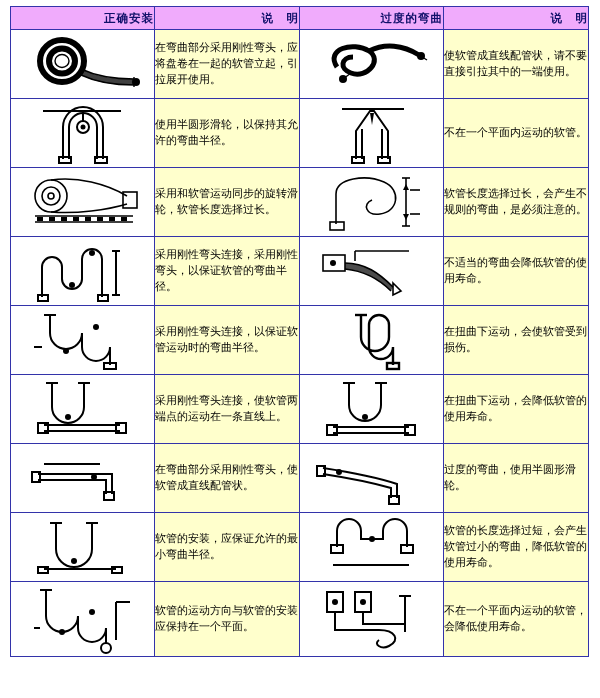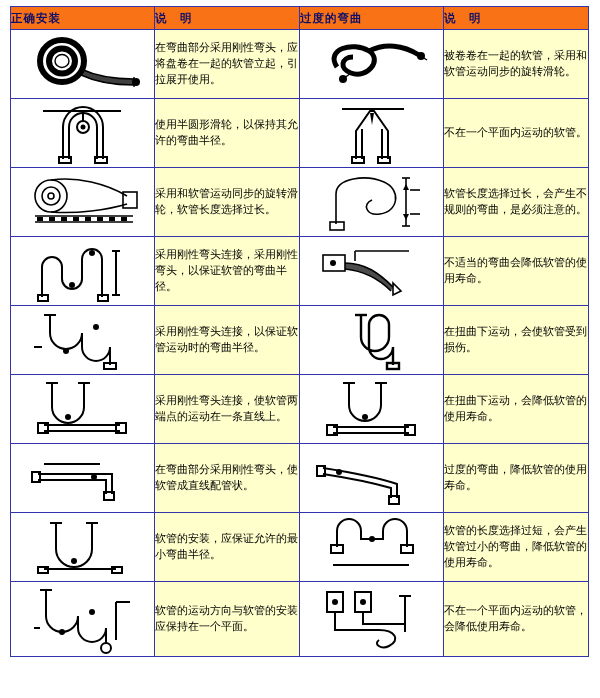--- a/index.html
+++ b/index.html
@@ -34,26 +34,26 @@
     table-layout: fixed;
     border: 1px solid #2c2cb0;
   }
   table.hose-table th,
   table.hose-table td {
     border: 1px solid #3333aa;
     padding: 0;
     vertical-align: middle;
   }
   thead th {
-    background: #f97316;
+    background: #f0abfc;
     color: #10106a;
     font-size: 11.5px;
     font-weight: bold;
     height: 22px;
-    text-align: left;
+    text-align: right;
     letter-spacing: 1px;
   }
   col.c-img { width: 144px; }
   col.c-txt { width: 145px; }
   td.img-cell {
     background: #ffffff;
     text-align: center;
     height: 68px;
   }
   td.txt-cell {
@@ -130,21 +130,21 @@
               </g>
               <g fill="none" stroke="#000" stroke-width="1.4">
                 <path d="M112 22 l8 5"></path>
                 <path d="M44 40 l-8 6"></path>
               </g>
               <circle cx="114" cy="23" r="4" fill="#000"></circle>
               <circle cx="36" cy="46" r="4" fill="#000"></circle>
             </svg>
           </div>
         </td>
-        <td class="txt-cell">被卷卷在一起的软管，采用和软管运动同步的旋转滑轮。</td>
+        <td class="txt-cell">使软管成直线配管状，请不要直接引拉其中的一端使用。</td>
       </tr>
 
       <tr>
         <td class="img-cell">
           <span class="sr">semicircular-sheave-guide</span>
           <div class="fig">
             <svg width="120" height="64" viewBox="0 0 120 64">
               <g fill="none" stroke="#000" stroke-width="2">
                 <path d="M40 58 L40 26 A20 20 0 0 1 80 26 L80 58"></path>
                 <path d="M46 58 L46 26 A14 14 0 0 1 74 26 L74 58"></path>
@@ -362,21 +362,21 @@
               <g fill="none" stroke="#000" stroke-width="2">
                 <path d="M14 18 C40 22, 70 28, 88 34 L88 48"></path>
                 <path d="M14 24 C40 28, 68 34, 82 38 L82 48"></path>
                 <rect x="8" y="16" width="8" height="10"></rect>
                 <rect x="80" y="46" width="10" height="8"></rect>
               </g>
               <circle cx="30" cy="22" r="3" fill="#000"></circle>
             </svg>
           </div>
         </td>
-        <td class="txt-cell">过度的弯曲，降低软管的使用寿命。</td>
+        <td class="txt-cell">过度的弯曲，使用半圆形滑轮。</td>
       </tr>
 
       <tr>
         <td class="img-cell">
           <span class="sr">minimum-bend-radius-install</span>
           <div class="fig">
             <svg width="126" height="60" viewBox="0 0 126 60">
               <g fill="none" stroke="#000" stroke-width="2">
                 <path d="M36 6 L36 32 A18 18 0 0 0 72 32 L72 6"></path>
                 <path d="M30 6 L42 6"></path>

